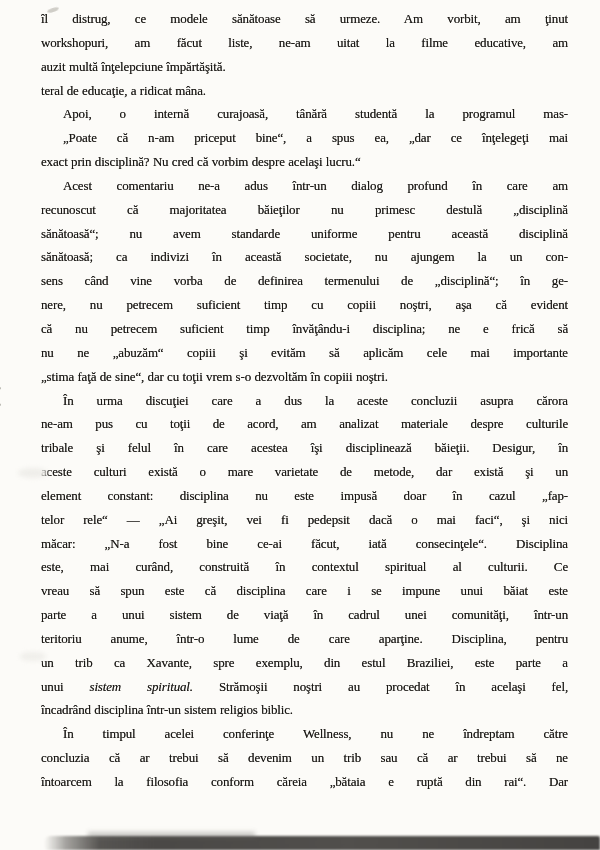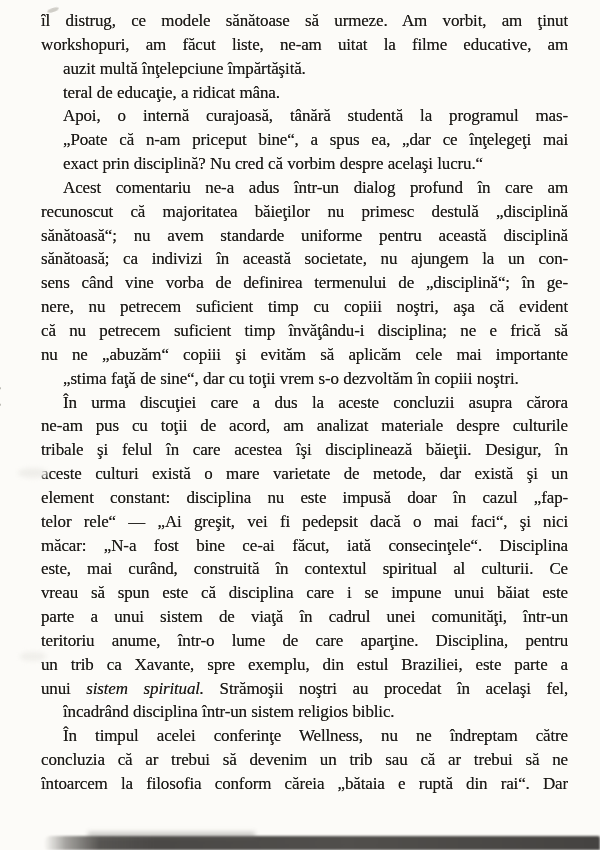--- a/index.html
+++ b/index.html
@@ -11,32 +11,32 @@
     font-family:"Liberation Serif","DejaVu Serif",serif;
   }
   .page{
     position:absolute;inset:0;
     background:#fcfbf8;
   }
   .text-block{
     position:absolute;
     left:41px;top:11px;width:527px;
     color:#1b1916;
-    font-size:17px;
+    font-size:13px;
     letter-spacing:-0.15px;
     word-spacing:0.3px;
     text-shadow:0 0 0.45px rgba(20,18,15,.65);
   }
   .line{
     height:23.85px;
     overflow:hidden;
     text-align:justify;
     text-align-last:justify;
   }
-  .line.end{text-align-last:left;margin-left:22px;}
+  .line.end{text-align-last:left;}
   .line.indent{padding-left:22px;}
   .it{font-style:italic;}
   
   .shadow-bottom{
     position:absolute;
     left:44px;right:0;top:836px;height:14px;
     background:linear-gradient(to right,
       rgba(90,88,84,0) 0%,
       rgba(90,88,84,.55) 4%,
       rgba(72,70,67,.92) 10%,

